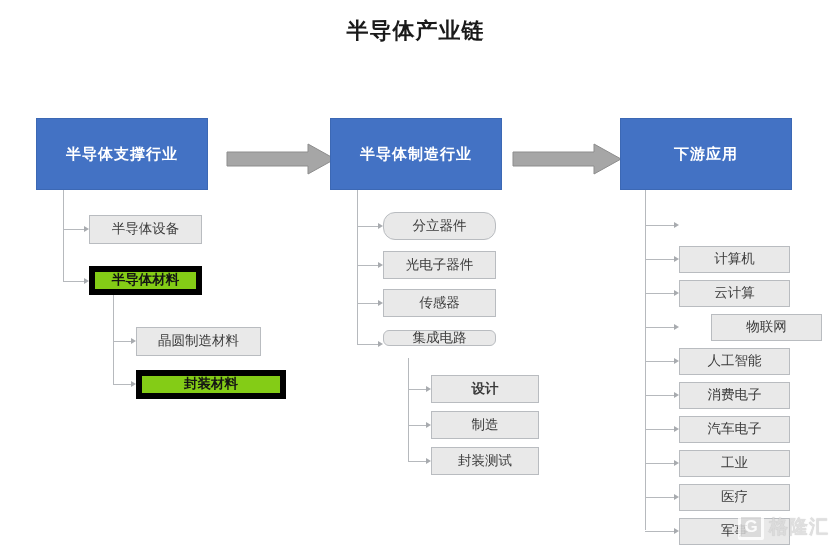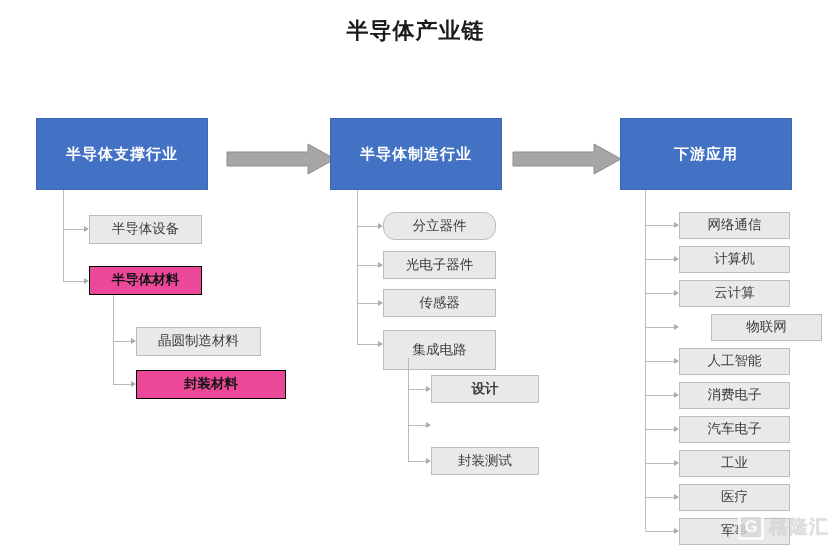--- a/index.html
+++ b/index.html
@@ -46,22 +46,22 @@
     font-weight: bold;
     letter-spacing: 1px;
   }
   .node.plain {
     background: #E9E9E9;
     border: 1px solid #b9bcc0;
     color: #3a3a3a;
     font-size: 13.5px;
   }
   .node.highlight {
-    background: #ec4899;
-    border: 1px solid #000000;
+    background: #84cc16;
+    border: 6px solid #000000;
     color: #141414;
     font-size: 13.5px;
     font-weight: bold;
   }
   .trunk {
     position: absolute;
     background: #b6b9bd;
     width: 1px;
   }
   .branch {
@@ -153,46 +153,46 @@
   <div class="branch" style="left:357px; top:265px; width:21px;"></div>
   <div class="arrowhead" style="left:378px; top:261.5px;"></div>
   <div class="node plain" style="left:383px; top:251px; width:113px; height:28px;">光电子器件</div>
 
   <div class="branch" style="left:357px; top:303px; width:21px;"></div>
   <div class="arrowhead" style="left:378px; top:299.5px;"></div>
   <div class="node plain" style="left:383px; top:289px; width:113px; height:28px;">传感器</div>
 
   <div class="branch" style="left:357px; top:344px; width:21px;"></div>
   <div class="arrowhead" style="left:378px; top:340.5px;"></div>
-  <div class="node plain" style="left:383px; top:330px; width:113px; height:40px;">集成电路</div>
+  <div class="node plain" style="left:383px; top:330px; width:113px; height:16px;border-radius:6px;">集成电路</div>
 
   <div class="trunk" style="left:408px; top:358px; height:104px;"></div>
 
   <div class="branch" style="left:408px; top:389px; width:18px;"></div>
   <div class="arrowhead" style="left:426px; top:385.5px;"></div>
   <div class="node plain" style="left:431px; top:375px; width:108px; height:28px;font-weight:bold;">设计</div>
 
   <div class="branch" style="left:408px; top:425px; width:18px;"></div>
   <div class="arrowhead" style="left:426px; top:421.5px;"></div>
+  <div class="node plain" style="left:431px; top:411px; width:108px; height:28px;">制造</div>
 
   <div class="branch" style="left:408px; top:461px; width:18px;"></div>
   <div class="arrowhead" style="left:426px; top:457.5px;"></div>
   <div class="node plain" style="left:431px; top:447px; width:108px; height:28px;">封装测试</div>
 
   <svg class="blockarrow" style="left:512px; top:143px;" width="110" height="32" viewBox="0 0 110 32">
     <polygon points="1,9 82,9 82,1 109,16 82,31 82,23 1,23" fill="#A6A6A6" stroke="#8d8d8d" stroke-width="1"></polygon>
   </svg>
 
   <div class="node header" style="left:620px; top:118px; width:172px; height:72px;">下游应用</div>
 
   <div class="trunk" style="left:645px; top:190px; height:340px;"></div>
 
   <div class="branch" style="left:645px; top:225px; width:29px;"></div>
   <div class="arrowhead" style="left:674px; top:221.5px;"></div>
-  <div class="node plain" style="left:679px; top:212px; width:111px; height:27px;">网络通信</div>
 
   <div class="branch" style="left:645px; top:259px; width:29px;"></div>
   <div class="arrowhead" style="left:674px; top:255.5px;"></div>
   <div class="node plain" style="left:679px; top:246px; width:111px; height:27px;">计算机</div>
 
   <div class="branch" style="left:645px; top:293px; width:29px;"></div>
   <div class="arrowhead" style="left:674px; top:289.5px;"></div>
   <div class="node plain" style="left:679px; top:280px; width:111px; height:27px;">云计算</div>
 
   <div class="branch" style="left:645px; top:327px; width:29px;"></div>

